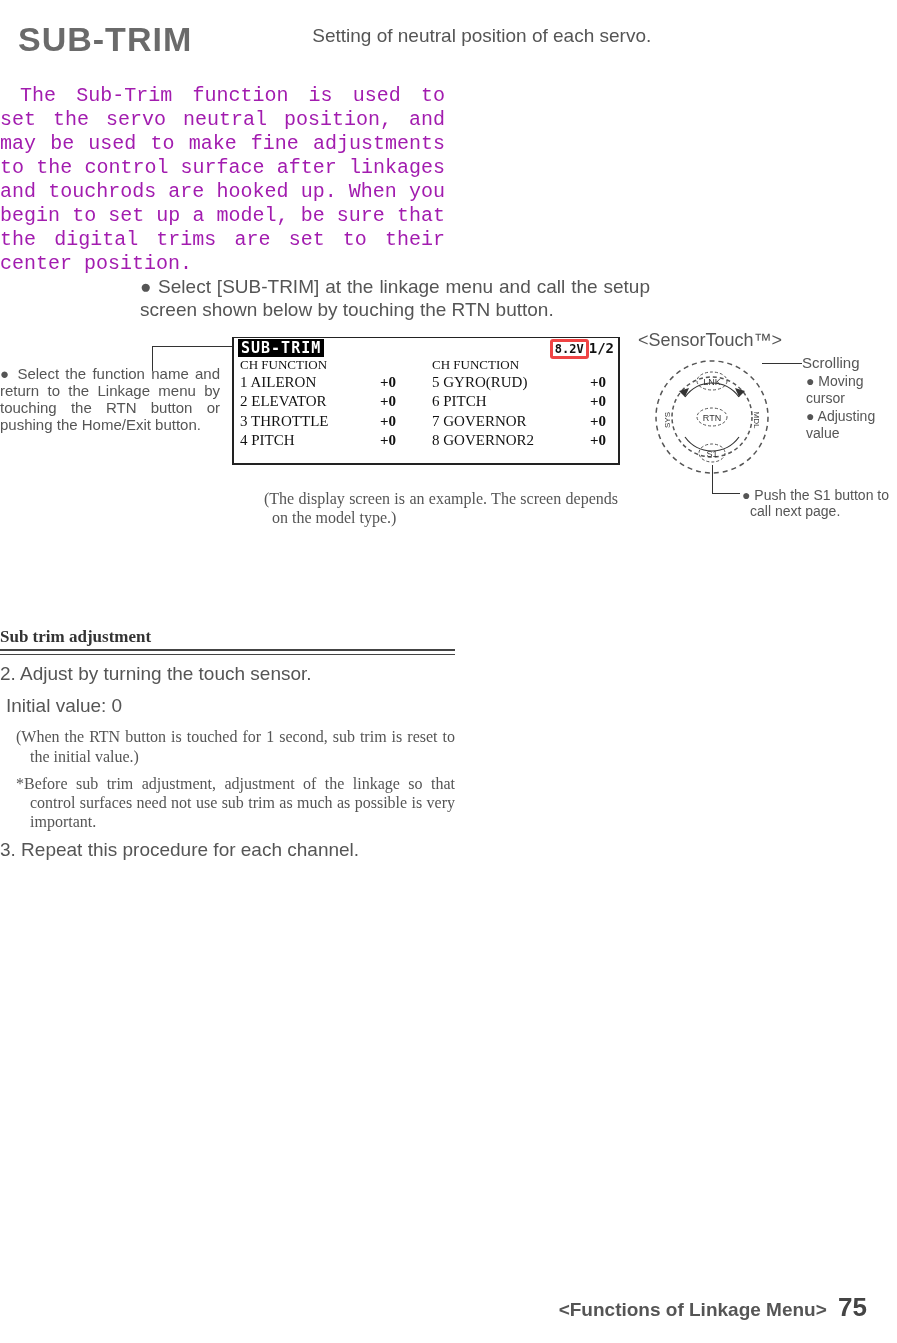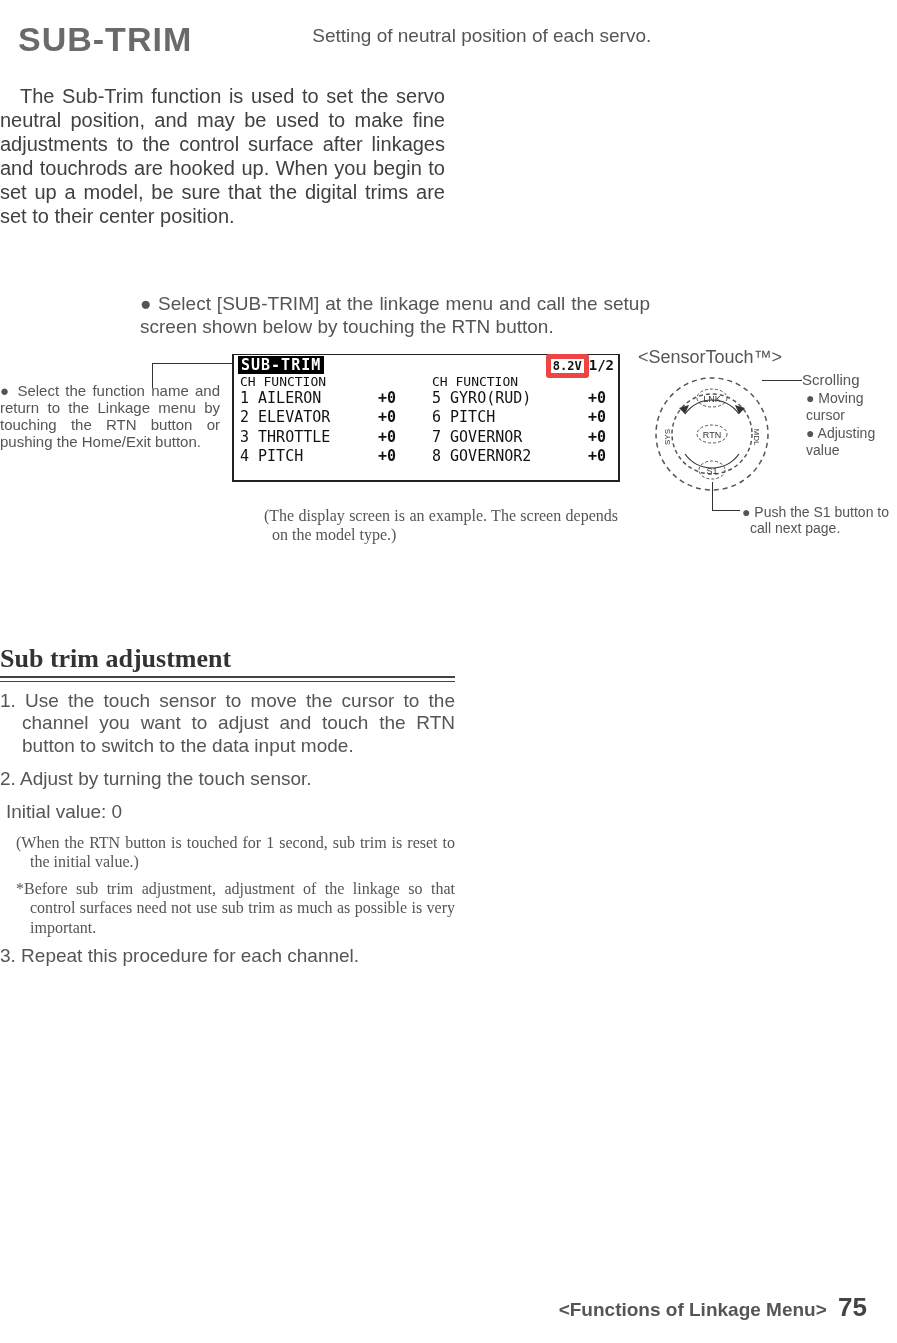--- a/index.html
+++ b/index.html
@@ -26,27 +26,26 @@
     padding-top: 5px;
   }
   .subtitle {
     font-size: 19px;
     color: #555;
     margin-left: 120px;
     padding-top: 10px;
   }
   .intro-para {
     width: 445px;
-    font-family: Liberation Sans, sans-serif;
+    font-family: Liberation Mono, monospace;
     font-size: 20px;
-    color: #404040;
+    color: #a21caf;
     line-height: 1.2;
     text-align: justify;
     text-indent: 20px;
-    margin-bottom: 65px;
   }
   .select-instruction {
     width: 510px;
     margin-left: 140px;
     font-size: 19px;
     color: #555;
     text-align: justify;
     line-height: 1.2;
     margin-bottom: 15px;
   }
@@ -78,23 +77,23 @@
     height: 128px;
     border: 2px solid #222;
     border-top-width: 1px;
     background: #fff;
     font-family: "Lucida Console", Monaco, monospace;
     font-size: 15px;
     color: #111;
   }
   .lcd-title-row { display:flex; justify-content:space-between; padding: 1px 4px 0 4px; font-weight: bold;}
   .lcd-title { background:#000; color:#fff; padding: 0 3px; letter-spacing:1px;}
-  .lcd-batt { border:5px solid #ef4444; border-radius:3px; padding:0 2px; font-size:12px; position:relative; }
+  .lcd-batt { border:3px solid #ef4444; border-radius:3px; padding:0 2px; font-size:12px; position:relative; }
   .lcd-page { font-size:14px; }
-  .lcd-cols { display:flex; }
+  .lcd-cols { display:flex;font-family:Liberation Serif, serif; }
   .lcd-col { width:50%; padding: 0 2px 0 6px; }
   .lcd-func-header { font-size:13px; letter-spacing:0px; }
   .lcd-row { display:flex; justify-content:space-between; font-size:15px; line-height:1.3; }
   .lcd-row .val { font-weight:bold; padding-right:28px; }
   .lcd-col2 .lcd-row .val { padding-right:10px; }
 
   
   .ptr-line-h {
     position:absolute;
     left: 152px; top: 9px;
@@ -160,21 +159,21 @@
   .ptr-dial-s1v { position:absolute; left: 712px; top:128px; width:1px; height:28px; background:#333;}
   .ptr-dial-s1h { position:absolute; left:712px; top:156px; width:28px; height:1px; background:#333;}
 
   
   .section2 {
     margin-top: 90px;
     width: 455px;
   }
   .section2-title {
     font-family: Georgia, serif;
-    font-size: 26px;
+    font-size: 17px;
     font-weight: bold;
     color:#333;
     border-bottom: 2px solid #444;
     padding-bottom: 2px;
     margin-bottom: 3px;
   }
   .section2 .topline { height:1px; background:#444; margin-bottom:8px;}
   .step {
     font-size: 19px;
     color:#555;
@@ -306,21 +305,20 @@
     <div>● Adjusting value</div>
   </div>
   <div class="ptr-dial-s1v"></div>
   <div class="ptr-dial-s1h"></div>
   <div class="st-s1note">● Push the S1 button to call next page.</div>
 </div>
 
 <div class="section2">
   <div class="section2-title">Sub trim adjustment</div>
   <div class="topline"></div>
-  <p class="step">1. Use the touch sensor to move the cursor to the channel you want to adjust and touch the RTN button to switch to the data input mode.</p>
   <p class="step">2. Adjust by turning the touch sensor.</p>
   <p class="sub-line">Initial value: 0</p>
   <p class="note-small">(When the RTN button is touched for 1 second, sub trim is reset to the initial value.)</p>
   <p class="note-small">*Before sub trim adjustment, adjustment of the linkage so that control surfaces need not use sub trim as much as possible is very important.</p>
   <p class="step">3. Repeat this procedure for each channel.</p>
 </div>
 
 <div class="footer">
   <span>&lt;Functions of Linkage Menu&gt;</span>
   <span class="pg">75</span>

